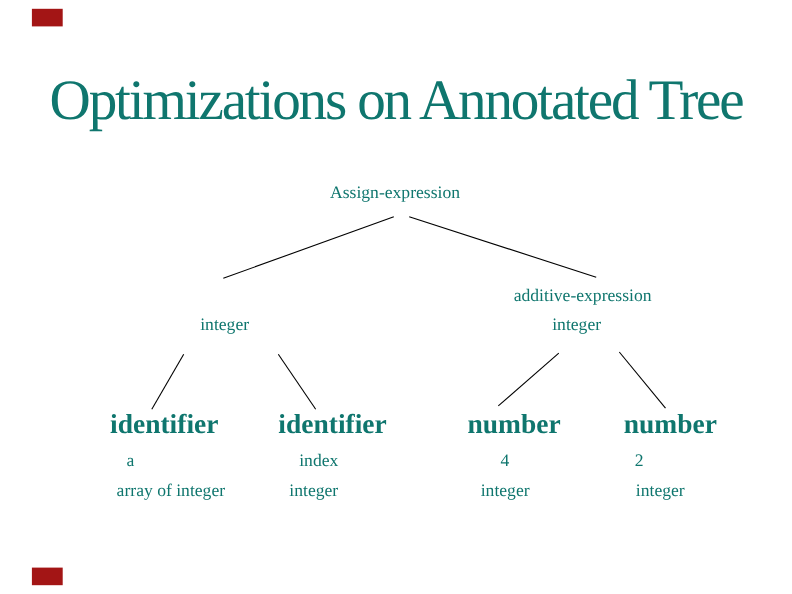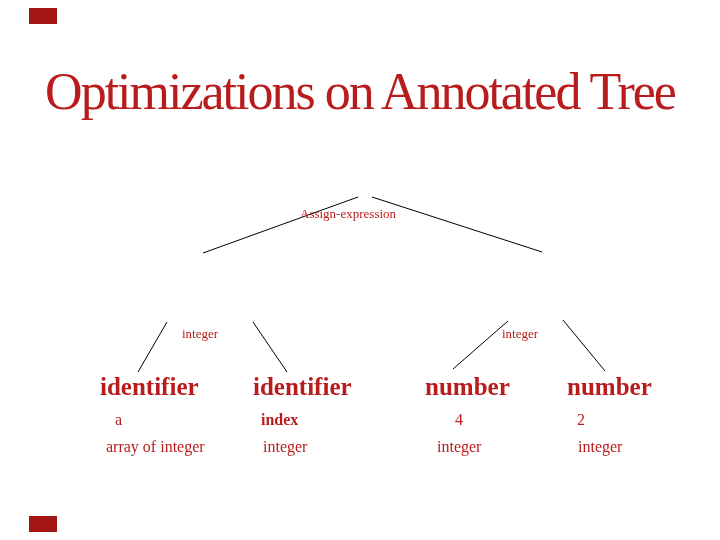--- a/index.html
+++ b/index.html
@@ -7,21 +7,21 @@
     padding: 0;
     background: #ffffff;
   }
   .slide {
     position: relative;
     width: 720px;
     height: 540px;
     background: #ffffff;
     overflow: hidden;
     font-family: "Liberation Serif", "DejaVu Serif", serif;
-    color: #b91c1c;
+    color: #0f766e;
   }
   .corner-rect {
     position: absolute;
     width: 28px;
     height: 16px;
   }
   .corner-rect.top    { left: 29px; top: 8px; }
   .corner-rect.bottom { left: 29px; top: 516px; }
   .slide-title {
     position: absolute;
@@ -36,24 +36,23 @@
   }
   .edges-svg {
     position: absolute;
     left: 0;
     top: 0;
     width: 720px;
     height: 540px;
   }
   .node-label {
     position: absolute;
-    font-size: 13px;
+    font-size: 16px;
     line-height: 1;
     white-space: nowrap;
-    margin-top: 39px;
   }
   .leaf-label {
     position: absolute;
     font-size: 25px;
     font-weight: bold;
     line-height: 1;
     white-space: nowrap;
   }
   .annotation {
     position: absolute;
@@ -78,28 +77,29 @@
     <line x1="167" y1="322" x2="138" y2="372" stroke="#000000" stroke-width="1"></line>
     <line x1="253" y1="322" x2="287" y2="372" stroke="#000000" stroke-width="1"></line>
     <line x1="508" y1="321" x2="453" y2="369" stroke="#000000" stroke-width="1"></line>
     <line x1="563" y1="320" x2="605" y2="371" stroke="#000000" stroke-width="1"></line>
   </svg>
 
   <div class="node-label" style="left:300px; top:168px;">Assign-expression</div>
 
   <div class="node-label" style="left:182px; top:288px;">integer</div>
 
+  <div class="node-label" style="left:467px; top:262px;">additive-expression</div>
   <div class="node-label" style="left:502px; top:288px;">integer</div>
 
   <div class="leaf-label" style="left:100px; top:374px;">identifier</div>
   <div class="annotation" style="left:115px; top:412px;">a</div>
   <div class="annotation" style="left:106px; top:439px;">array of integer</div>
 
   <div class="leaf-label" style="left:253px; top:374px;">identifier</div>
-  <div class="annotation" style="left:261px; top:412px;font-weight:bold;">index</div>
+  <div class="annotation" style="left:272px; top:412px;">index</div>
   <div class="annotation" style="left:263px; top:439px;">integer</div>
 
   <div class="leaf-label" style="left:425px; top:374px;">number</div>
   <div class="annotation" style="left:455px; top:412px;">4</div>
   <div class="annotation" style="left:437px; top:439px;">integer</div>
 
   <div class="leaf-label" style="left:567px; top:374px;">number</div>
   <div class="annotation" style="left:577px; top:412px;">2</div>
   <div class="annotation" style="left:578px; top:439px;">integer</div>
 

